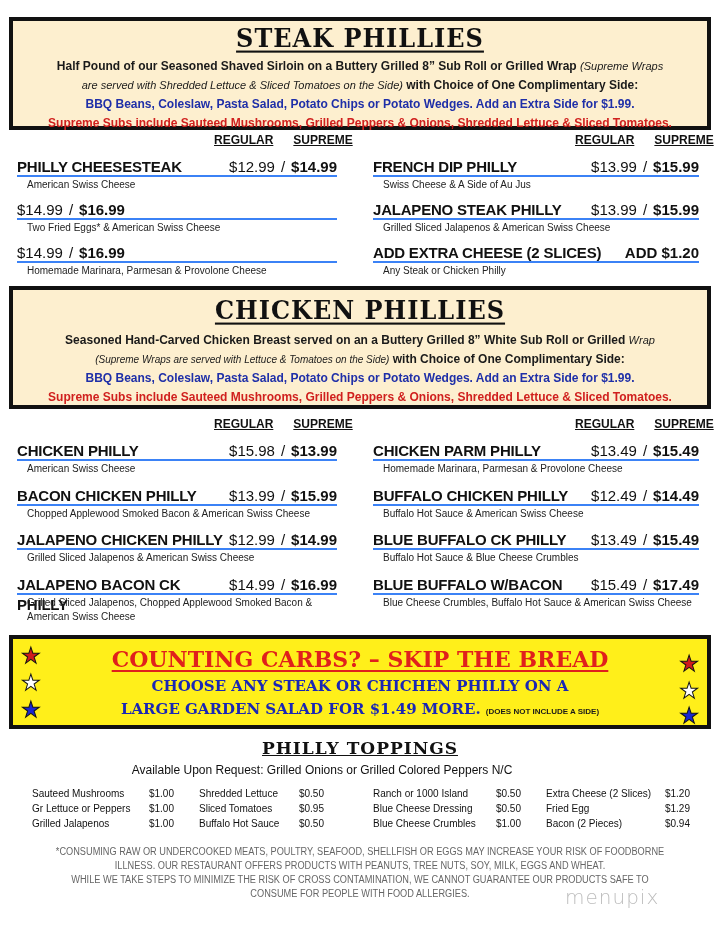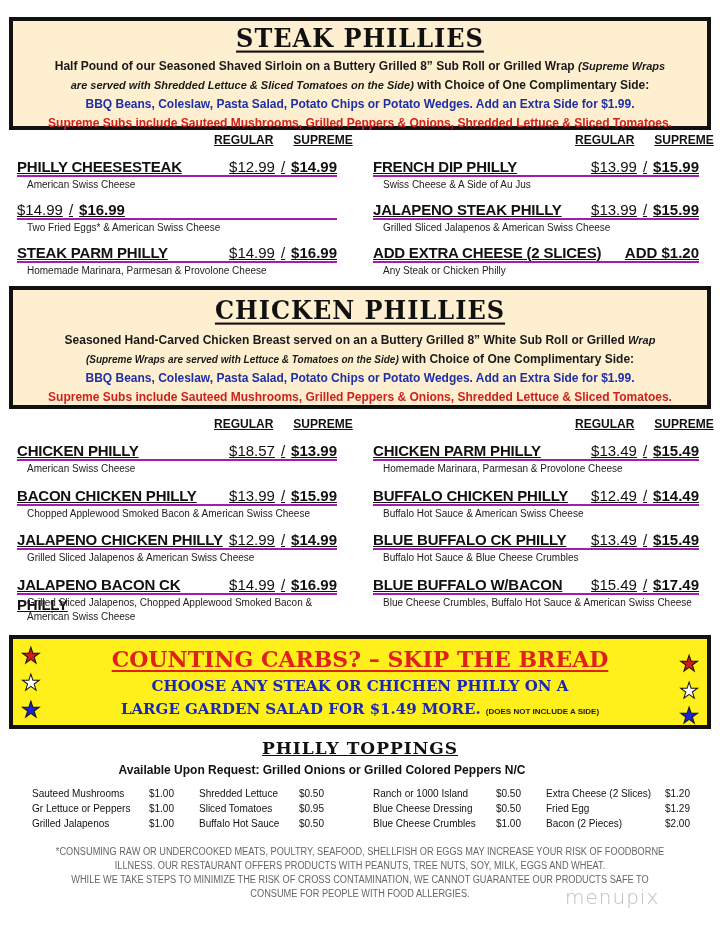--- a/index.html
+++ b/index.html
@@ -14,32 +14,32 @@
       text-align: center;
     }
     .banner-title {
       font-family: "DejaVu Serif", serif; font-weight: 900;
       font-size: 24px; letter-spacing: 1px;
       text-decoration: underline; text-decoration-thickness: 2px;
       text-underline-offset: 3px; line-height: 30px;
       transform: scaleY(1.05);
     }
     .banner-line { font-size: 12px; line-height: 19px; font-weight: bold; color: #1a1a1a; }
-    .banner-line i { font-weight: bold; font-size: 11px; }
+    .banner-line i { font-weight: normal; font-size: 11px; }
     .banner-line.blue { color: #1f2fa8; }
     .banner-line.red { color: #d0201e; }
 
     .col-headers {
       position: absolute; font-size: 12px; font-weight: bold;
       text-decoration: underline; display: flex; gap: 20px;
     }
     .item { position: absolute; width: 320px; }
     .item-row {
       display: flex; justify-content: space-between; align-items: baseline;
-      border-bottom: 2px solid #a21caf; height: 20px; line-height: 20px; text-decoration: underline;
+      border-bottom: 2px solid #3b82f6; height: 20px; line-height: 20px;
     }
     .item-name { font-size: 15px; font-weight: bold; letter-spacing: -0.2px; }
     .item-price { font-size: 15px; white-space: nowrap; }
     .item-price .reg { font-weight: normal; }
     .item-price .sep { margin: 0 6px; }
     .item-price .sup { font-weight: bold; }
     .item-desc { font-size: 10px; color: #222; padding-left: 10px; line-height: 14px; margin-top: 1px; }
 
     .carbs {
       position: absolute; left: 9px; top: 635px; width: 702px; height: 94px;
@@ -60,21 +60,21 @@
     .star.white { color: #ffffff; }
     .star.blue { color: #1a27d0; }
 
     .toppings-title {
       position: absolute; top: 738px; left: 0; width: 720px; text-align: center;
       font-family: "DejaVu Serif", serif; font-weight: 900; font-size: 17px;
       text-decoration: underline; letter-spacing: 1px;
     }
     .toppings-sub {
       position: absolute; top: 763px; left: 0; width: 644px; text-align: center;
-      font-size: 12px; font-weight: bold;
+      font-size: 12px; font-weight: normal;
     }
     .top-col { position: absolute; top: 786px; font-size: 10px; }
     .top-row { display: flex; justify-content: space-between; height: 15px; line-height: 15px; }
     .top-row .tn { font-weight: normal; }
     .disclaimer {
       position: absolute; top: 845px; left: 0; width: 720px; text-align: center;
       font-size: 10px; color: #666; line-height: 14px; text-transform: uppercase;
       transform: scaleX(0.92);
     }
     .watermark {
@@ -110,21 +110,20 @@
   <div class="item-desc">American Swiss Cheese</div>
 </div>
 <div class="item" style="left:17px;top:200px;">
   <div class="item-row">
       <span class="item-price"><span class="reg">$14.99</span><span class="sep">/</span><span class="sup">$16.99</span></span>
     </div>
   <div class="item-desc">Two Fried Eggs* &amp; American Swiss Cheese</div>
 </div>
 <div class="item" style="left:17px;top:243px;">
   <div class="item-row">
-      <span class="item-name">STEAK PARM PHILLY</span>
       <span class="item-price"><span class="reg">$14.99</span><span class="sep">/</span><span class="sup">$16.99</span></span>
     </div>
   <div class="item-desc">Homemade Marinara, Parmesan &amp; Provolone Cheese</div>
 </div>
 
 <div class="item" style="left:373px;top:157px;width:326px;">
   <div class="item-row">
       <span class="item-name">FRENCH DIP PHILLY</span>
       <span class="item-price"><span class="reg">$13.99</span><span class="sep">/</span><span class="sup">$15.99</span></span>
     </div>
@@ -158,21 +157,21 @@
     <span>SUPREME</span>
 </div>
 <div class="col-headers" style="left:575px;top:417px;">
   <span>REGULAR</span>
     <span>SUPREME</span>
 </div>
 
 <div class="item" style="left:17px;top:441px;">
   <div class="item-row">
       <span class="item-name">CHICKEN PHILLY</span>
-      <span class="item-price"><span class="reg">$18.57</span><span class="sep">/</span><span class="sup">$13.99</span></span>
+      <span class="item-price"><span class="reg">$15.98</span><span class="sep">/</span><span class="sup">$13.99</span></span>
     </div>
   <div class="item-desc">American Swiss Cheese</div>
 </div>
 <div class="item" style="left:17px;top:486px;">
   <div class="item-row">
       <span class="item-name">BACON CHICKEN PHILLY</span>
       <span class="item-price"><span class="reg">$13.99</span><span class="sep">/</span><span class="sup">$15.99</span></span>
     </div>
   <div class="item-desc">Chopped Applewood Smoked Bacon &amp; American Swiss Cheese</div>
 </div>
@@ -281,21 +280,21 @@
   <div class="top-row">
       <span class="tn">Extra Cheese (2 Slices)</span>
       <span>$1.20</span>
     </div>
   <div class="top-row">
       <span class="tn">Fried Egg</span>
       <span>$1.29</span>
     </div>
   <div class="top-row">
       <span class="tn">Bacon (2 Pieces)</span>
-      <span>$2.00</span>
+      <span>$0.94</span>
     </div>
 </div>
 
 <div class="disclaimer">
   <div>*Consuming raw or undercooked meats, poultry, seafood, shellfish or eggs may increase your risk of foodborne</div>
   <div>illness. Our restaurant offers products with peanuts, tree nuts, soy, milk, eggs and wheat.</div>
   <div>While we take  steps to minimize the risk of cross contamination, we cannot guarantee our products safe to</div>
   <div>consume for people with food allergies.</div>
 </div>
 <div class="watermark">menupix</div>

